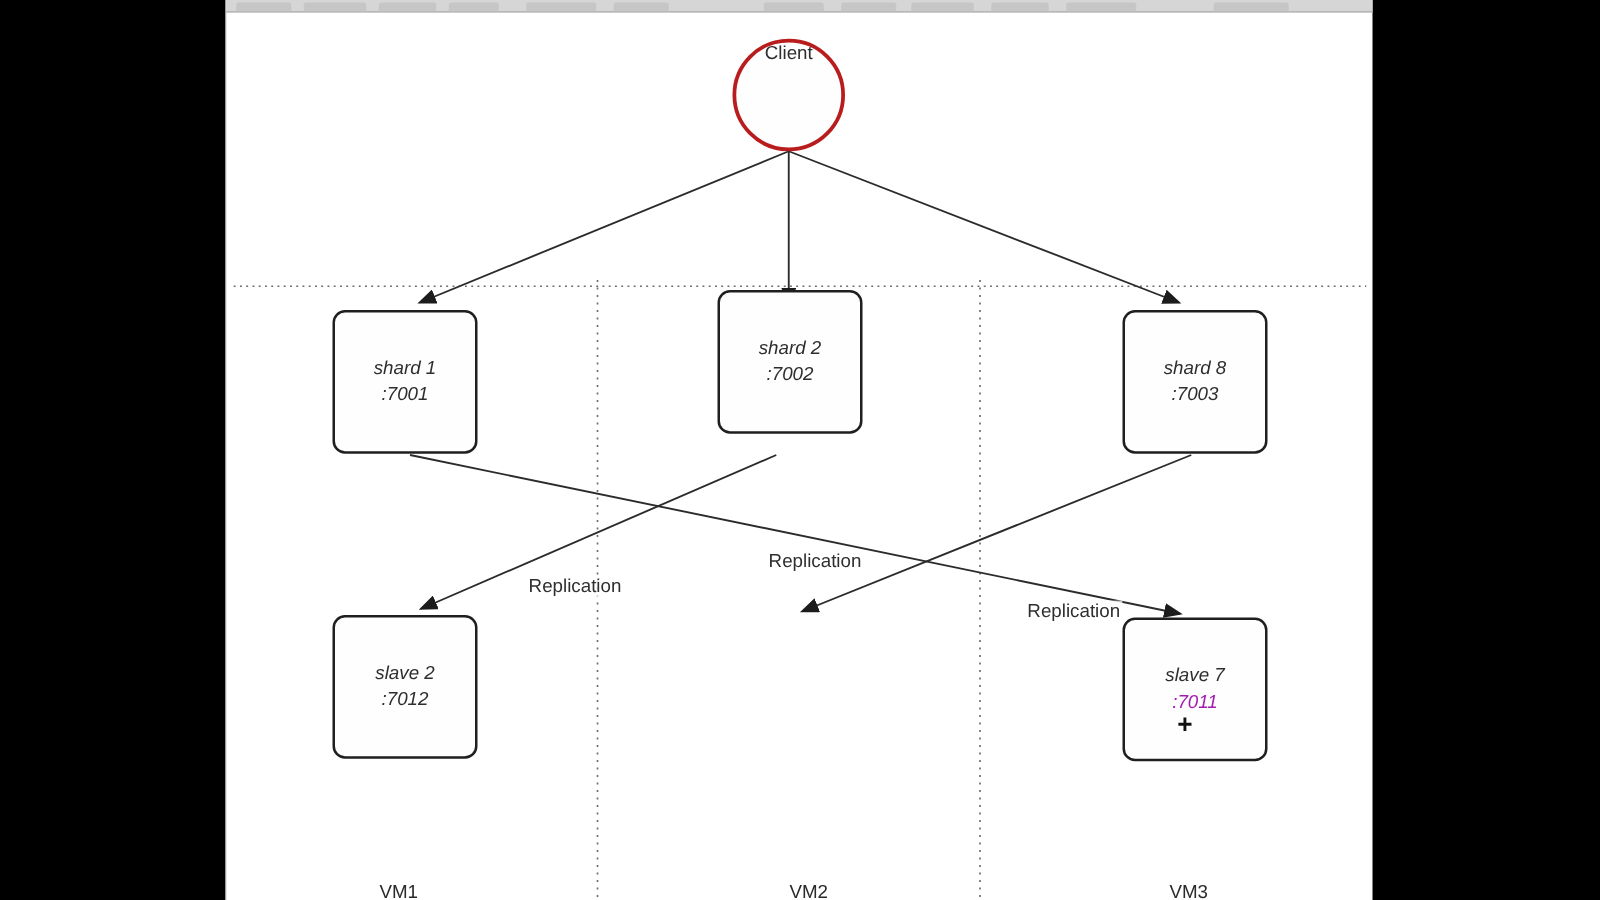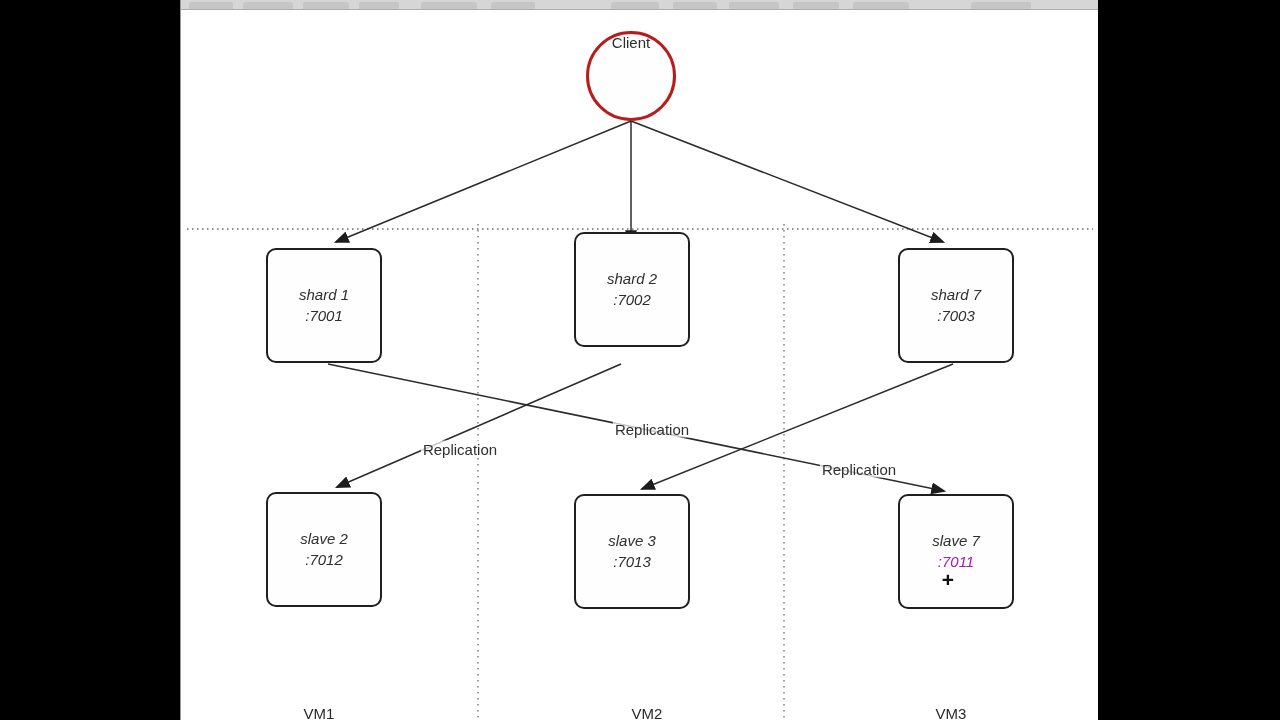--- a/index.html
+++ b/index.html
@@ -28,21 +28,21 @@
   .node-box .l1, .node-box .l2 { font-size:15px; line-height:20px; color:#2e2e2e; }
   .node-box.slave1 .l2 { color:#a21caf; }
 
   .client-circle { position:absolute; left:405px; top:31px; width:90px; height:90px;
                    background:#fefefe; border:3px solid #b91c1c; border-radius:50%;
                    display:flex; align-items:flex-start; justify-content:center; }
   .client-circle span { font-size:15px; color:#2e2e2e; }
 
   .edge-label { position:absolute; transform:translate(-50%,-50%);
                 font-size:15px; color:#2f2f2f; background:rgba(255,255,255,0.75);
-                padding:0 2px; white-space:nowrap; }
+                padding:0 2px; white-space:nowrap;margin-top:20px; }
 
   .vm-label { position:absolute; transform:translateX(-50%); top:706px;
               font-size:15px; line-height:16px; color:#2a2a2a; }
 
   .cursor-plus { position:absolute; left:767px; top:580px; transform:translate(-50%,-50%);
                  font-size:21px; font-weight:bold; color:#111; line-height:20px; }
 </style>
 </head>
 <body>
 
@@ -94,31 +94,27 @@
 
     <div class="node-box" style="left:85px;top:248px">
       <div class="l1">shard 1</div>
       <div class="l2">:7001</div>
     </div>
     <div class="node-box" style="left:393px;top:232px">
       <div class="l1">shard 2</div>
       <div class="l2">:7002</div>
     </div>
     <div class="node-box" style="left:717px;top:248px">
-      <div class="l1">shard 7</div>
+      <div class="l1">shard 8</div>
       <div class="l2">:7003</div>
     </div>
 
     <div class="node-box" style="left:85px;top:492px">
       <div class="l1">slave 2</div>
       <div class="l2">:7012</div>
-    </div>
-    <div class="node-box" style="left:393px;top:494px">
-      <div class="l1">slave 3</div>
-      <div class="l2">:7013</div>
     </div>
     <div class="node-box slave1" style="left:717px;top:494px">
       <div class="l1">slave 7</div>
       <div class="l2">:7011</div>
     </div>
 
     <div class="edge-label" style="left:279px;top:449px">Replication</div>
     <div class="edge-label" style="left:471px;top:429px">Replication</div>
     <div class="edge-label" style="left:678px;top:469px">Replication</div>
 

